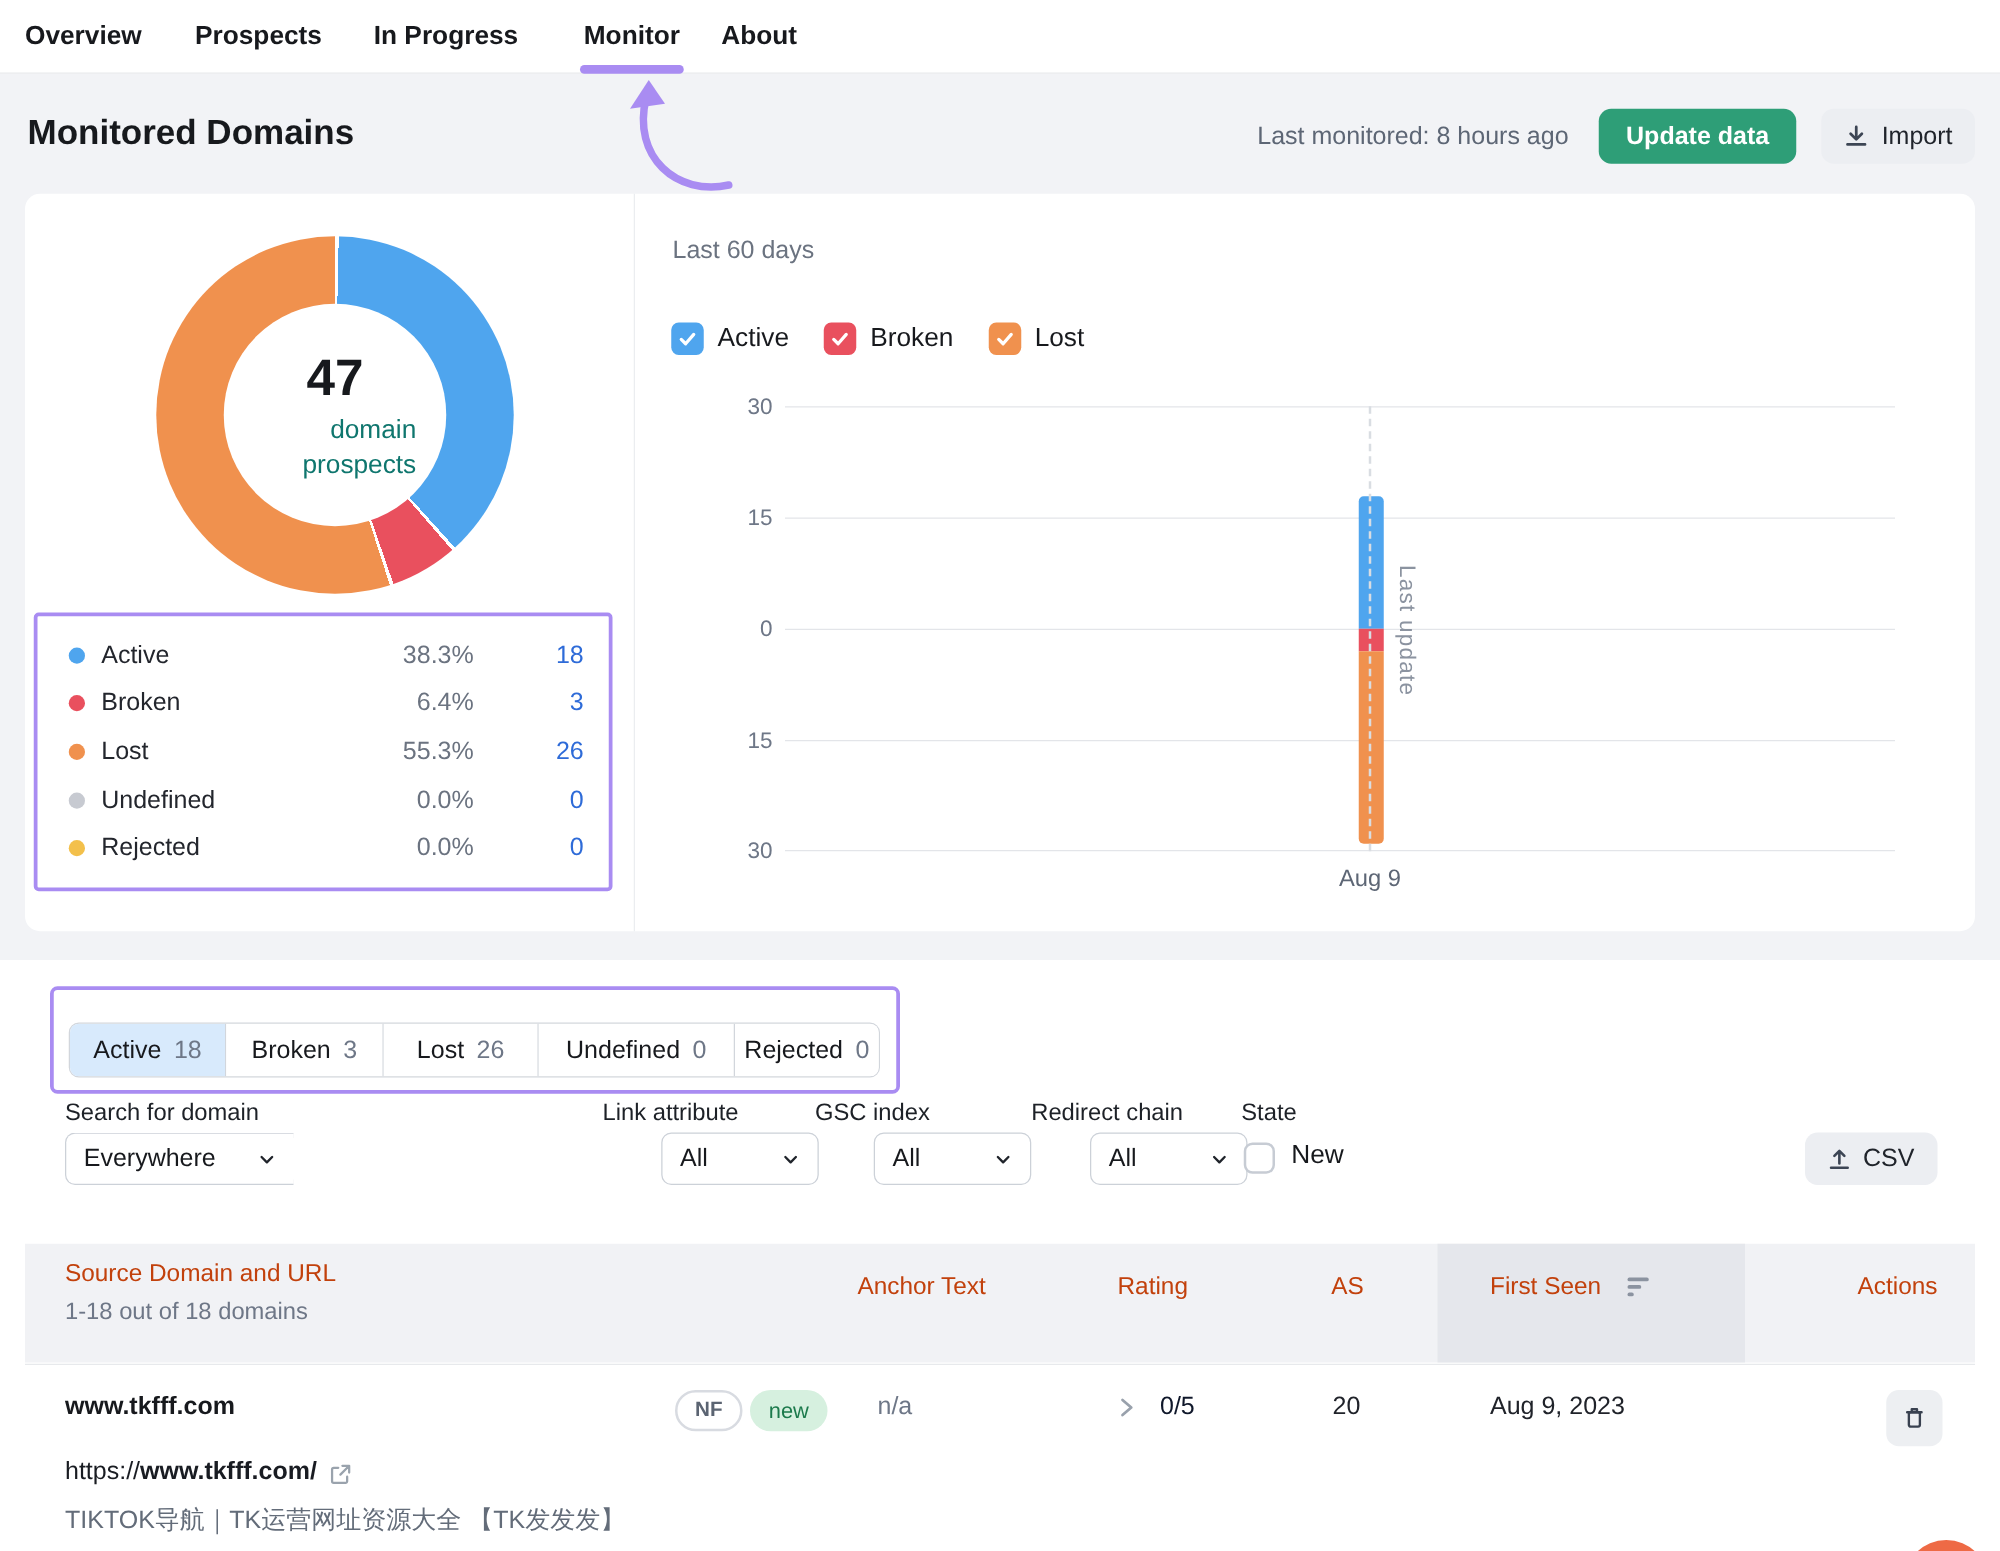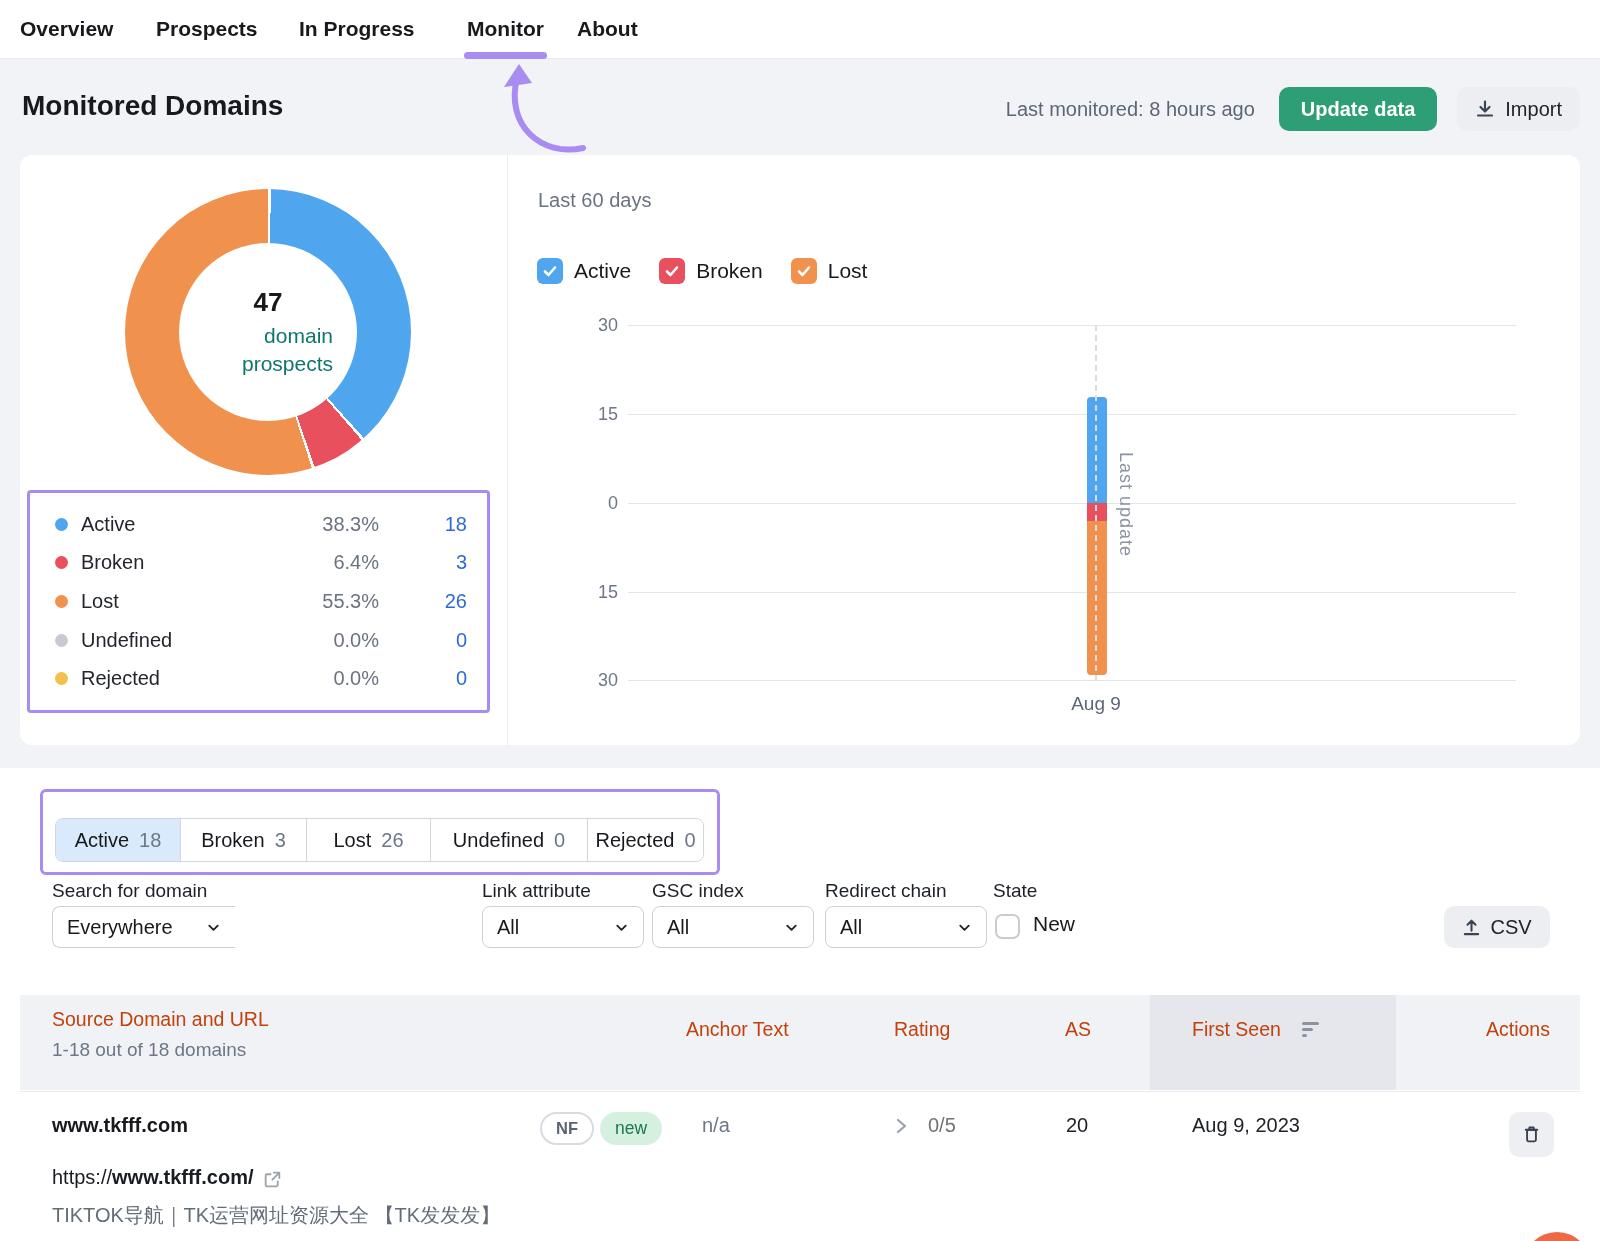--- a/index.html
+++ b/index.html
@@ -20,21 +20,21 @@
 
   .annot-arrow { position:absolute; left:478px; top:62px; z-index:6; pointer-events:none; }
 
   
   .card { position:absolute; left:20px; top:155px; width:1560px; height:590px; background:#fff; border-radius:12px; }
   .card-divider { position:absolute; left:487px; top:0; width:1px; height:590px; background:#EBEDF0; }
 
   
   .donut { position:absolute; left:105px; top:34px; width:286px; height:286px; border-radius:50%; }
   .donut-hole { position:absolute; left:54px; top:54px; width:178px; height:178px; background:#fff; border-radius:50%; display:flex; flex-direction:column; align-items:center; justify-content:center; }
-  .donut-value { font-size:26px; font-weight:700; color:#17191D; margin-bottom:4px;text-align:center; }
+  .donut-value { font-size:41px; font-weight:700; color:#17191D; margin-bottom:4px;text-align:center; }
   .donut-caption { font-size:21px; color:#0f766e; line-height:28px; text-align:right; width:130px; }
 
   
   .legend-box { position:absolute; left:7px; top:335px; width:463px; height:223px; border:3px solid #A98CF2; border-radius:4px; display:flex; flex-direction:column; justify-content:space-evenly; padding:4px 20px 4px 25px; }
   .legend-row { display:flex; align-items:center; }
   .legend-dot { width:13px; height:13px; border-radius:50%; margin-right:13px; flex:none; }
   .legend-label { flex:1; font-size:20px; color:#23262D; }
   .legend-pct { width:100px; text-align:right; font-size:20px; color:#6B7380; }
   .legend-count { width:88px; text-align:right; font-size:20px; color:#2E6BD8; cursor:pointer; }
 
@@ -66,21 +66,21 @@
   .seg-tab.selected { background:#D8EAFC; }
   .seg-label { color:#17191D; }
   .seg-count { color:#6E7787; }
 
   .filter-label { position:absolute; top:112px; font-size:19px; color:#1D2127; }
   .ctrl { position:absolute; top:138px; height:42px; background:#fff; border:1px solid #CCD1D8; display:flex; align-items:center; font-size:20px; color:#17191D; cursor:pointer; }
   .scope-btn { left:52px; width:183px; border-radius:8px 0 0 8px; border-right:none; justify-content:space-between; padding:0 14px; }
   .search-box { left:235px; width:223px; border-radius:0 8px 8px 0; padding:0 12px; gap:10px; cursor:text; }
   .search-box input { border:none; outline:none; width:150px; font-size:20px; font-family:inherit; color:#17191D; background:transparent; }
   .search-box input::placeholder { color:#9AA3AE; }
-  .select { justify-content:space-between; padding:0 14px; border-radius:8px; width:162px; }
+  .select { justify-content:space-between; padding:0 14px; border-radius:8px; width:126px;margin-left:47px; }
   .state-checkbox { position:absolute; left:995px; top:146px; width:25px; height:25px; border:2px solid #C7CCD4; border-radius:7px; background:#fff; cursor:pointer; }
   .state-new-label { position:absolute; left:1033px; top:144px; font-size:21px; color:#17191D; }
   .csv-btn { position:absolute; left:1444px; top:138px; width:106px; height:42px; background:#ECEEF2; border:none; border-radius:10px; display:flex; align-items:center; justify-content:center; gap:9px; font-size:20px; color:#20242B; font-family:inherit; cursor:pointer; }
 
   
   .thead { position:absolute; left:20px; top:227px; width:1560px; height:95px; background:#F1F2F5; }
   .first-seen-col { position:absolute; left:1130px; top:0; width:246px; height:95px; background:#E5E7EC; }
   .th { position:absolute; font-size:19.5px; color:#c2410c; }
   .th-sub { position:absolute; font-size:19px; color:#6E7787; }
   .sort-icon { position:absolute; left:1300px; top:33px; display:flex; flex-direction:column; gap:3px; }
@@ -300,21 +300,21 @@
 
   <div class="row-divider"></div>
   <div class="table-row">
     <div class="cell" style="left:52px; top:346px; font-weight:700; color:#17191D">www.tkfff.com</div>
     <div class="pill pill-nf">NF</div>
     <div class="pill pill-new">new</div>
     <div class="cell" style="left:702px; top:346px; color:#6E7787">n/a</div>
     <svg style="position:absolute; left:890px; top:347px" width="22" height="22" viewBox="0 0 22 22">
         <path d="M8 5 L15 11 L8 17" stroke="#99A1AC" stroke-width="2.2" fill="none" stroke-linecap="round" stroke-linejoin="round"></path>
       </svg>
-    <div class="cell" style="left:928px; top:346px; color:#737373">0/5</div>
+    <div class="cell" style="left:928px; top:346px; color:#0f172a">0/5</div>
     <div class="cell" style="left:1066px; top:346px; color:#20232A">20</div>
     <div class="cell" style="left:1192px; top:346px; color:#20232A">Aug 9, 2023</div>
     <button class="trash-btn">
       <svg width="21" height="21" viewBox="0 0 20 20">
         <path d="M4.5 5.5 H15.5 M8 5 V3.2 H12 V5" stroke="#394150" stroke-width="1.8" fill="none" stroke-linecap="round" stroke-linejoin="round"></path>
         <rect x="5.8" y="5.5" width="8.4" height="11" rx="1.4" stroke="#394150" stroke-width="1.8" fill="none"></rect>
       </svg>
     </button>
     <div class="url-line">
       <span>https://</span>

